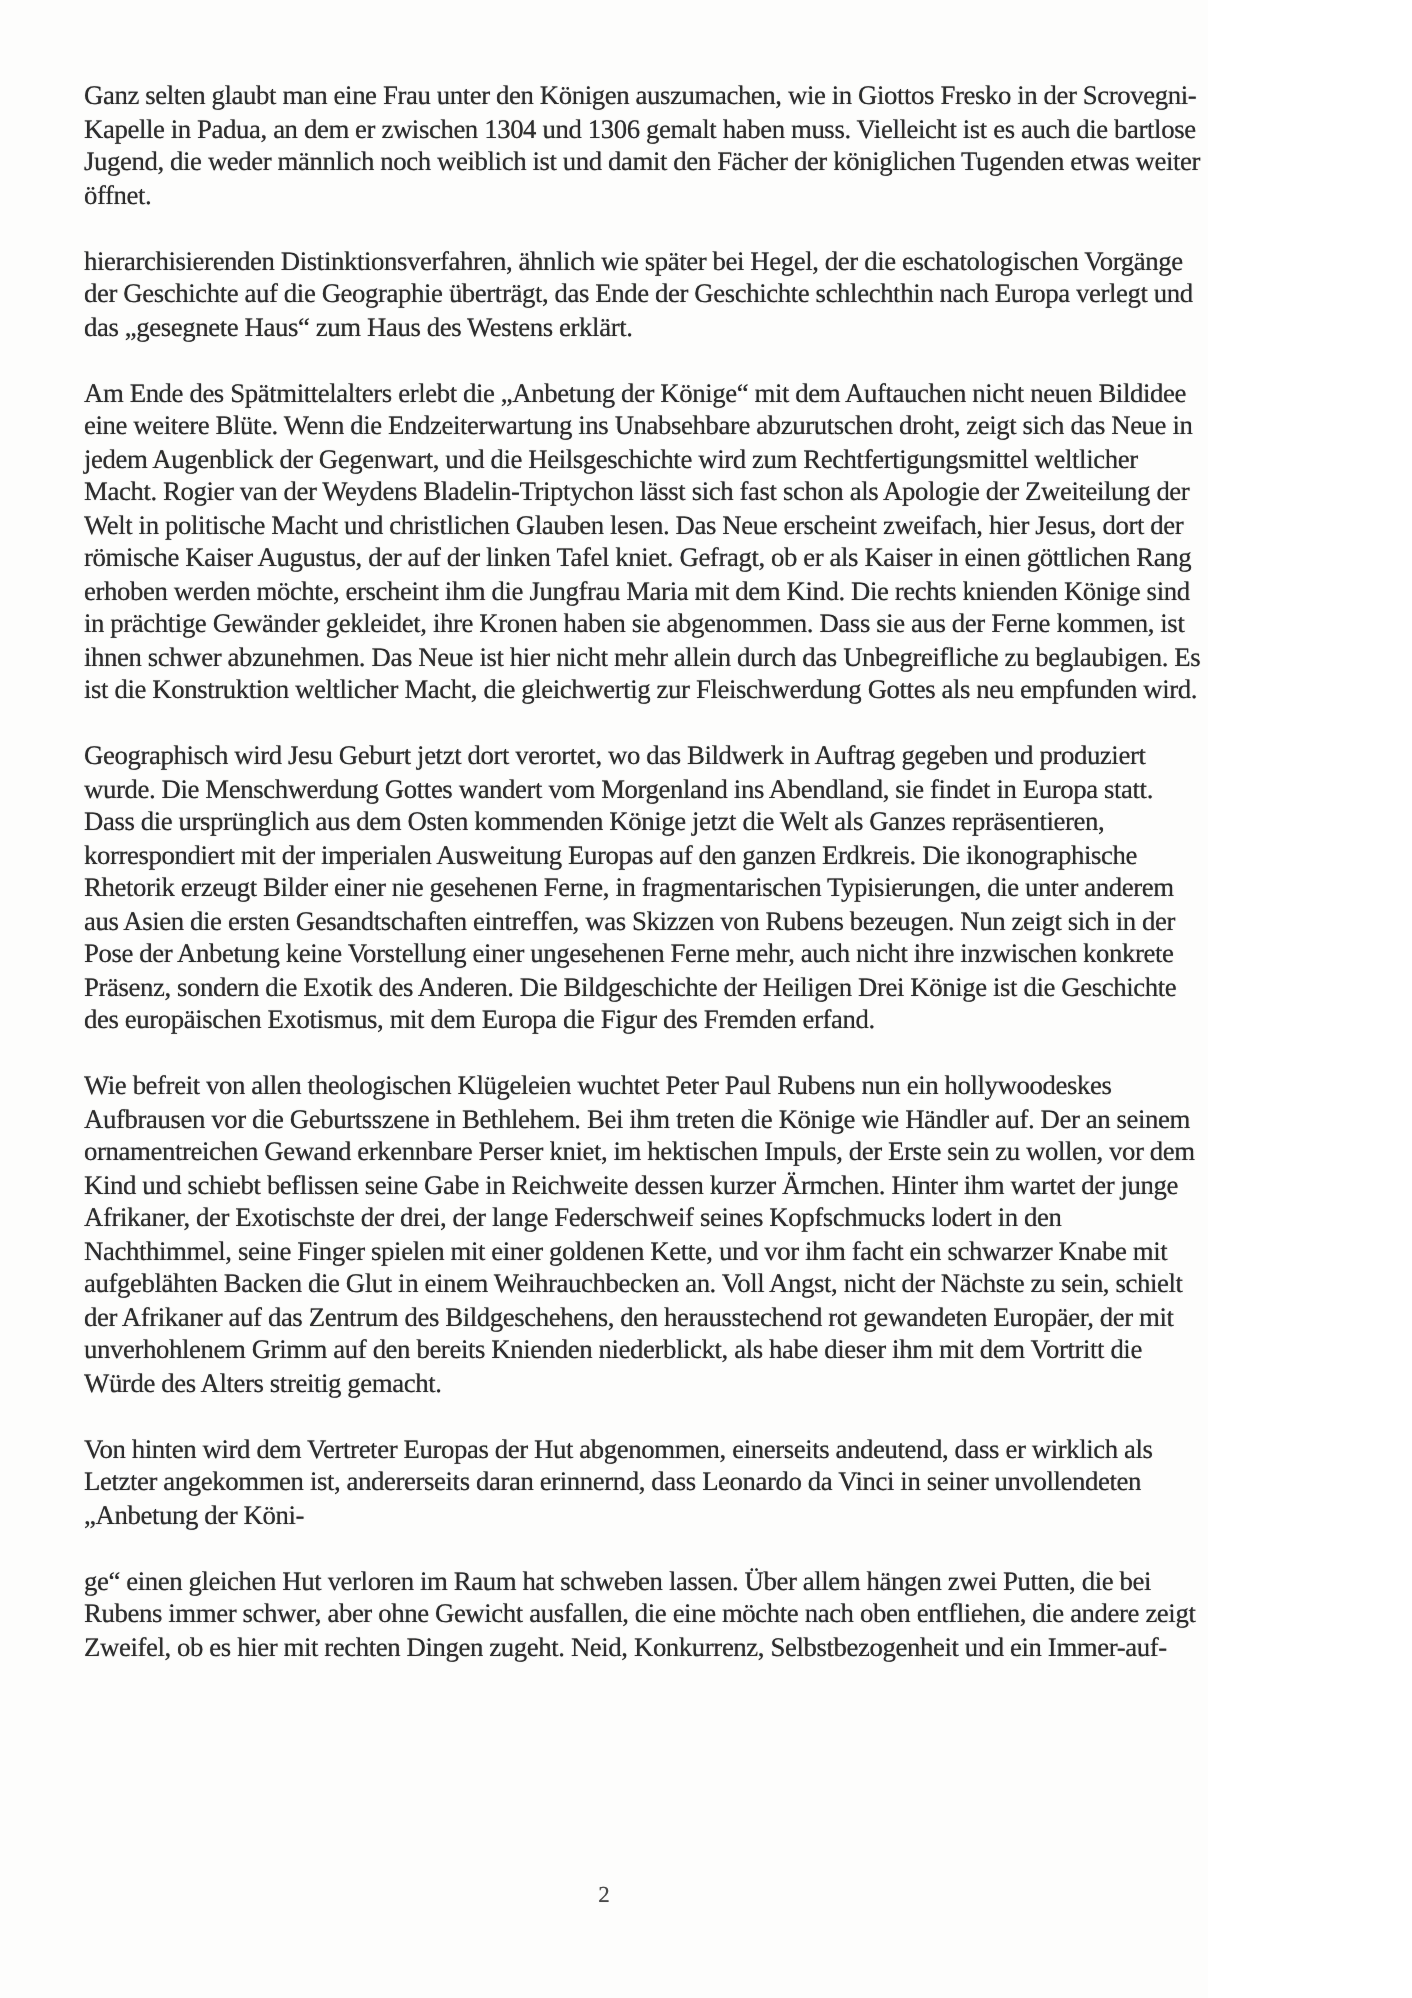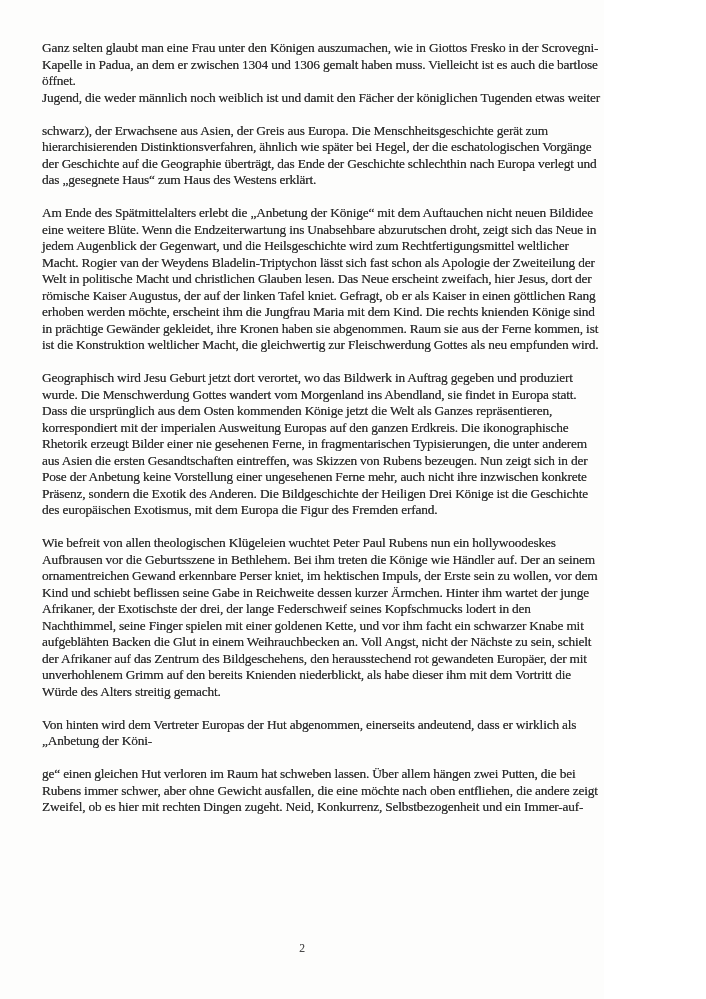--- a/index.html
+++ b/index.html
@@ -85,38 +85,38 @@
   }
 </style>
 </head>
 <body>
 
 <div class="page">
   <div class="text-body" id="text-body">
       <p class="paragraph">
         <span class="line">Ganz selten glaubt man eine Frau unter den Königen auszumachen, wie in Giottos Fresko in der Scrovegni-</span>
         <span class="line">Kapelle in Padua, an dem er zwischen 1304 und 1306 gemalt haben muss. Vielleicht ist es auch die bartlose</span>
+        <span class="line">Jugend, die weder männlich noch weiblich ist und damit den Fächer der königlichen Tugenden etwas weiter</span>
         <span class="line">öffnet.</span>
-        <span class="line">Jugend, die weder männlich noch weiblich ist und damit den Fächer der königlichen Tugenden etwas weiter</span>
       </p>
       <p class="paragraph">
-        <span class="line">schwarz), der Erwachsene aus Asien, der Greis aus Europa. Die Menschheitsgeschichte gerät zum</span>
         <span class="line">hierarchisierenden Distinktionsverfahren, ähnlich wie später bei Hegel, der die eschatologischen Vorgänge</span>
         <span class="line">der Geschichte auf die Geographie überträgt, das Ende der Geschichte schlechthin nach Europa verlegt und</span>
         <span class="line">das „gesegnete Haus“ zum Haus des Westens erklärt.</span>
       </p>
       <p class="paragraph">
         <span class="line">Am Ende des Spätmittelalters erlebt die „Anbetung der Könige“ mit dem Auftauchen nicht neuen Bildidee</span>
         <span class="line">eine weitere Blüte. Wenn die Endzeiterwartung ins Unabsehbare abzurutschen droht, zeigt sich das Neue in</span>
         <span class="line">jedem Augenblick der Gegenwart, und die Heilsgeschichte wird zum Rechtfertigungsmittel weltlicher</span>
         <span class="line">Macht. Rogier van der Weydens Bladelin-Triptychon lässt sich fast schon als Apologie der Zweiteilung der</span>
         <span class="line">Welt in politische Macht und christlichen Glauben lesen. Das Neue erscheint zweifach, hier Jesus, dort der</span>
         <span class="line">römische Kaiser Augustus, der auf der linken Tafel kniet. Gefragt, ob er als Kaiser in einen göttlichen Rang</span>
         <span class="line">erhoben werden möchte, erscheint ihm die Jungfrau Maria mit dem Kind. Die rechts knienden Könige sind</span>
-        <span class="line">in prächtige Gewänder gekleidet, ihre Kronen haben sie abgenommen. Raum sie aus der Ferne kommen, ist</span>
+        <span class="line">in prächtige Gewänder gekleidet, ihre Kronen haben sie abgenommen. Dass sie aus der Ferne kommen, ist</span>
+        <span class="line">ihnen schwer abzunehmen. Das Neue ist hier nicht mehr allein durch das Unbegreifliche zu beglaubigen. Es</span>
         <span class="line">ist die Konstruktion weltlicher Macht, die gleichwertig zur Fleischwerdung Gottes als neu empfunden wird.</span>
       </p>
       <p class="paragraph">
         <span class="line">Geographisch wird Jesu Geburt jetzt dort verortet, wo das Bildwerk in Auftrag gegeben und produziert</span>
         <span class="line">wurde. Die Menschwerdung Gottes wandert vom Morgenland ins Abendland, sie findet in Europa statt.</span>
         <span class="line">Dass die ursprünglich aus dem Osten kommenden Könige jetzt die Welt als Ganzes repräsentieren,</span>
         <span class="line">korrespondiert mit der imperialen Ausweitung Europas auf den ganzen Erdkreis. Die ikonographische</span>
         <span class="line">Rhetorik erzeugt Bilder einer nie gesehenen Ferne, in fragmentarischen Typisierungen, die unter anderem</span>
         <span class="line">aus Asien die ersten Gesandtschaften eintreffen, was Skizzen von Rubens bezeugen. Nun zeigt sich in der</span>
         <span class="line">Pose der Anbetung keine Vorstellung einer ungesehenen Ferne mehr, auch nicht ihre inzwischen konkrete</span>
@@ -130,20 +130,21 @@
         <span class="line">Kind und schiebt beflissen seine Gabe in Reichweite dessen kurzer Ärmchen. Hinter ihm wartet der junge</span>
         <span class="line">Afrikaner, der Exotischste der drei, der lange Federschweif seines Kopfschmucks lodert in den</span>
         <span class="line">Nachthimmel, seine Finger spielen mit einer goldenen Kette, und vor ihm facht ein schwarzer Knabe mit</span>
         <span class="line">aufgeblähten Backen die Glut in einem Weihrauchbecken an. Voll Angst, nicht der Nächste zu sein, schielt</span>
         <span class="line">der Afrikaner auf das Zentrum des Bildgeschehens, den herausstechend rot gewandeten Europäer, der mit</span>
         <span class="line">unverhohlenem Grimm auf den bereits Knienden niederblickt, als habe dieser ihm mit dem Vortritt die</span>
         <span class="line">Würde des Alters streitig gemacht.</span>
       </p>
       <p class="paragraph">
         <span class="line">Von hinten wird dem Vertreter Europas der Hut abgenommen, einerseits andeutend, dass er wirklich als</span>
+        <span class="line">Letzter angekommen ist, andererseits daran erinnernd, dass Leonardo da Vinci in seiner unvollendeten</span>
         <span class="line">„Anbetung der Köni-</span>
       </p>
       <p class="paragraph">
         <span class="line">ge“ einen gleichen Hut verloren im Raum hat schweben lassen. Über allem hängen zwei Putten, die bei</span>
         <span class="line">Rubens immer schwer, aber ohne Gewicht ausfallen, die eine möchte nach oben entfliehen, die andere zeigt</span>
         <span class="line">Zweifel, ob es hier mit rechten Dingen zugeht. Neid, Konkurrenz, Selbstbezogenheit und ein Immer-auf-</span>
       </p>
     </div>
   <div class="page-number">2</div>
   <div class="artifact a1"></div>

